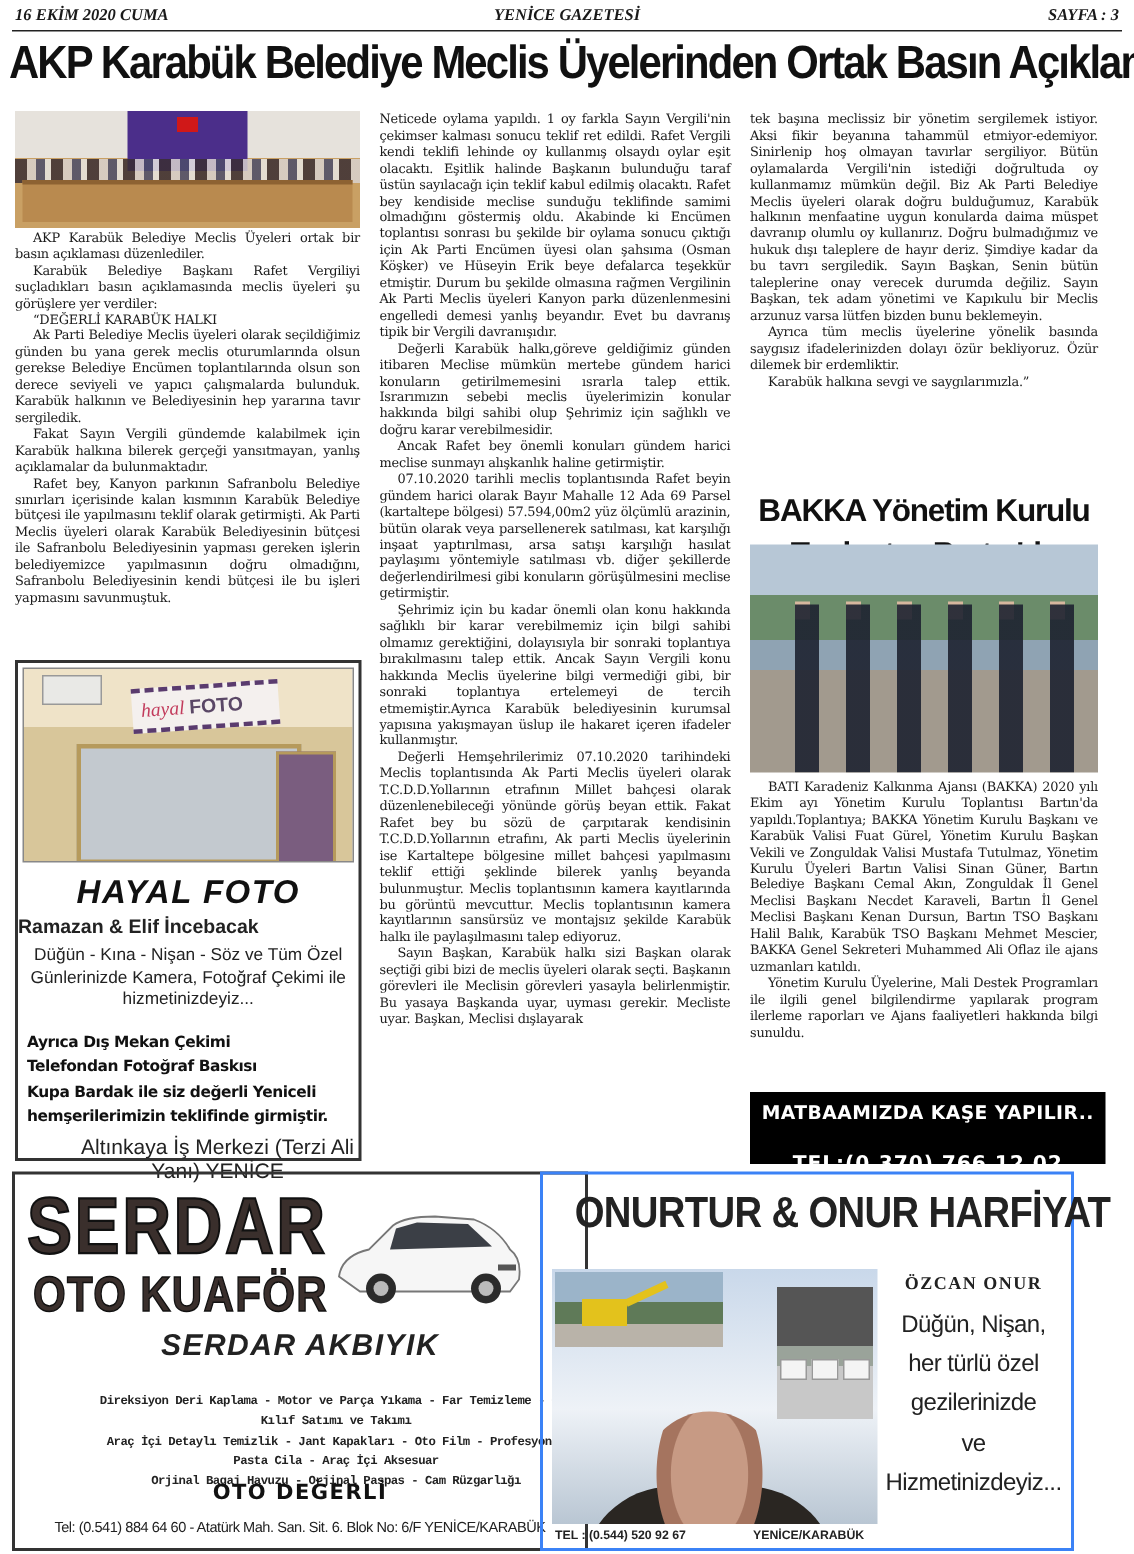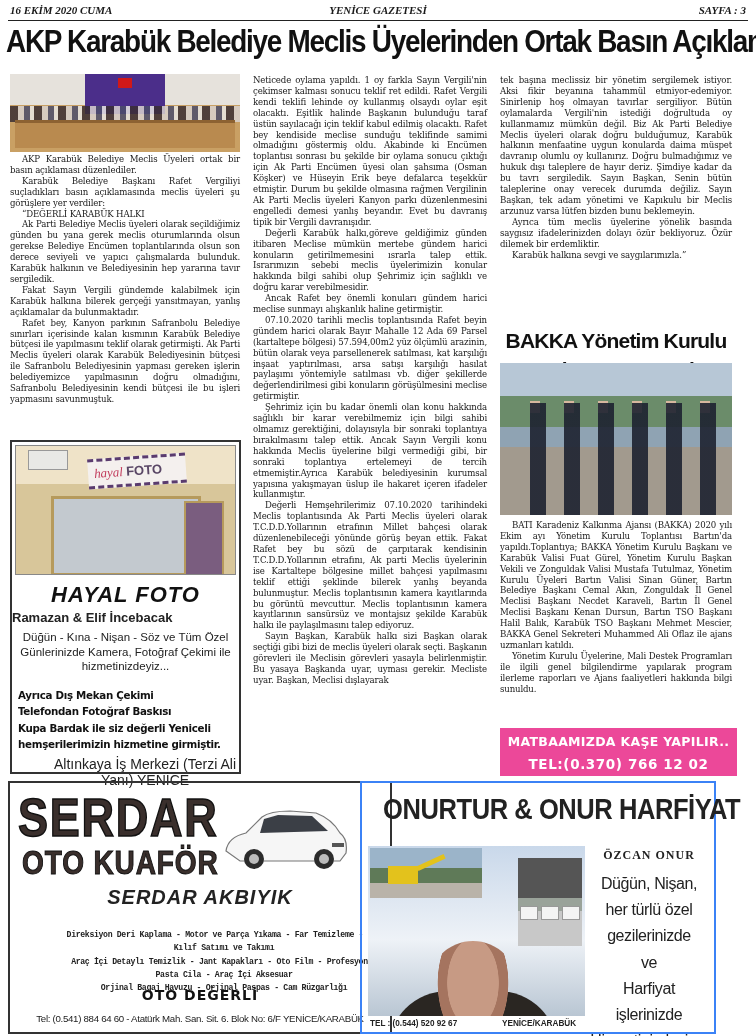--- a/index.html
+++ b/index.html
@@ -39,23 +39,23 @@
   .ad-hayal .shop .sign b { font-family: "Liberation Sans", sans-serif; font-style: normal; color: #5a4766; }
   .ad-hayal .shop .window { position: absolute; left: 35px; top: 50px; width: 150px; height: 80px; background: #c3c9cf; border: 3px solid #b69a5c; }
   .ad-hayal .shop .door { position: absolute; left: 168px; top: 55px; width: 40px; height: 75px; background: #7a5d7f; border: 2px solid #b69a5c; }
   .ad-hayal .shop .ac { position: absolute; left: 12px; top: 4px; width: 40px; height: 20px; background: #e9e9e6; border: 1px solid #999; }
   .ad-hayal .title { position: absolute; left: 0; right: 0; top: 140px; text-align: center; font-family: "Liberation Sans", sans-serif; font-style: italic; font-weight: bold; font-size: 22px; letter-spacing: 1px; color: #111; }
   .ad-hayal .names { position: absolute; left: 0; right: 0; top: 168px; text-align: left; font-family: "Liberation Sans", sans-serif; font-weight: bold; font-size: 13px; color: #222; }
   .ad-hayal .services { position: absolute; left: 4px; right: 4px; top: 188px; text-align: center; font-family: "Liberation Sans", sans-serif; font-size: 11.5px; line-height: 14.5px; color: #222; }
   .ad-hayal .extra { position: absolute; left: 6px; right: 4px; top: 245px; font-family: "DejaVu Sans", sans-serif; font-weight: bold; font-size: 10.3px; line-height: 16.3px; color: #111; letter-spacing: -0.3px; }
   .ad-hayal .addr { position: absolute; left: 0; right: 0; top: 314px; text-align: center; font-family: "Liberation Sans", sans-serif; font-size: 14px; color: #222; padding-left: 39px; }
 
-  .ad-kase { position: absolute; left: 500px; top: 728px; width: 237px; height: 48px; background: #ec4899; color: #fff; text-align: center; font-family: "DejaVu Sans", sans-serif; font-weight: bold; }
+  .ad-kase { position: absolute; left: 500px; top: 728px; width: 237px; height: 48px; background: #000000; color: #fff; text-align: center; font-family: "DejaVu Sans", sans-serif; font-weight: bold; }
   .ad-kase .l1 { font-size: 12.5px; margin-top: 6px; letter-spacing: 0.3px; }
-  .ad-kase .l2 { font-size: 13.5px; margin-top: 7px; letter-spacing: 0.6px; }
+  .ad-kase .l2 { font-size: 13.5px; margin-top: 19px; letter-spacing: 0.6px; }
 
   .bakka-title { position: absolute; left: 500px; top: 299px; width: 232px; text-align: center; font-family: "Liberation Sans", sans-serif; font-weight: bold; font-size: 21px; line-height: 29px; letter-spacing: -0.8px; color: #111; margin-top: 27px; }
 
   .ad-serdar { position: absolute; left: 8px; top: 781px; width: 384px; height: 253px; border: 2px solid #333; }
   .ad-serdar .big { position: absolute; left: 8px; top: 4px; font-family: "Liberation Sans", sans-serif; font-weight: bold; font-size: 53px; letter-spacing: 2px; color: #3a2f2c; -webkit-text-stroke: 1.5px #111; transform: scaleX(0.85); transform-origin: left top; }
   .ad-serdar .sub { position: absolute; left: 12px; top: 61px; font-family: "Liberation Sans", sans-serif; font-weight: bold; font-size: 33px; color: #3a2f2c; -webkit-text-stroke: 1px #111; transform: scaleX(0.85); transform-origin: left top; letter-spacing: 1px; }
   .ad-serdar .car { position: absolute; left: 210px; top: 20px; width: 130px; height: 72px; }
   .ad-serdar .owner { position: absolute; left: 0; right: 0; top: 103px; text-align: center; font-family: "Liberation Sans", sans-serif; font-style: italic; font-weight: bold; font-size: 20px; letter-spacing: 1px; color: #222; }
   .ad-serdar .services { position: absolute; left: 4px; right: 4px; top: 145px; text-align: center; font-family: Liberation Mono, monospace; font-weight: bold; font-size: 8.2px; line-height: 13.3px; color: #222; letter-spacing: -0.35px; margin-left: 48px; }
   .ad-serdar .sanayi { position: absolute; left: 0; right: 0; top: 204px; text-align: center; font-family: "DejaVu Sans", sans-serif; font-weight: bold; font-size: 14px; color: #111; letter-spacing: 1px; }
@@ -145,21 +145,21 @@
     <div class="window"></div>
     <div class="door"></div>
   </div>
   <div class="title">HAYAL FOTO</div>
   <div class="names">Ramazan &amp; Elif İncebacak</div>
   <div class="services">Düğün - Kına - Nişan - Söz ve Tüm Özel Günlerinizde Kamera, Fotoğraf Çekimi ile hizmetinizdeyiz...</div>
   <div class="extra">
     <div>Ayrıca Dış Mekan Çekimi</div>
     <div>Telefondan Fotoğraf Baskısı</div>
     <div>Kupa Bardak ile siz değerli Yeniceli</div>
-    <div>hemşerilerimizin hizmetine girmiştir.</div>
+    <div>hemşerilerimizin teklifinde girmiştir.</div>
   </div>
   <div class="addr">Altınkaya İş Merkezi (Terzi Ali Yanı) YENİCE</div>
 </div>
 
 <div class="ad-serdar">
   <div class="big">SERDAR</div>
   <div class="sub">OTO KUAFÖR</div>
   <svg class="car" viewBox="0 0 130 72">
     <path d="M6 48 Q8 34 26 30 L42 14 Q50 8 70 8 L96 10 Q112 16 120 30 Q128 36 126 50 L120 58 L20 58 Z" fill="#f6f6f6" stroke="#777" stroke-width="1.2"></path>
     <path d="M44 16 L58 12 L92 13 L108 28 L40 30 Z" fill="#3b3f46"></path>
@@ -195,16 +195,15 @@
     <div class="man"></div>
   </div>
   <div class="tel">TEL : (0.544) 520 92 67</div>
   <div class="city">YENİCE/KARABÜK</div>
   <div class="name">ÖZCAN ONUR</div>
   <div class="svc">
     <div>Düğün, Nişan,</div>
     <div>her türlü özel</div>
     <div>gezilerinizde</div>
     <div>ve</div>
-    <div>Harfiyat işlerinizde</div>
     <div>Hizmetinizdeyiz...</div>
   </div>
 </div>
 
 </body></html>

